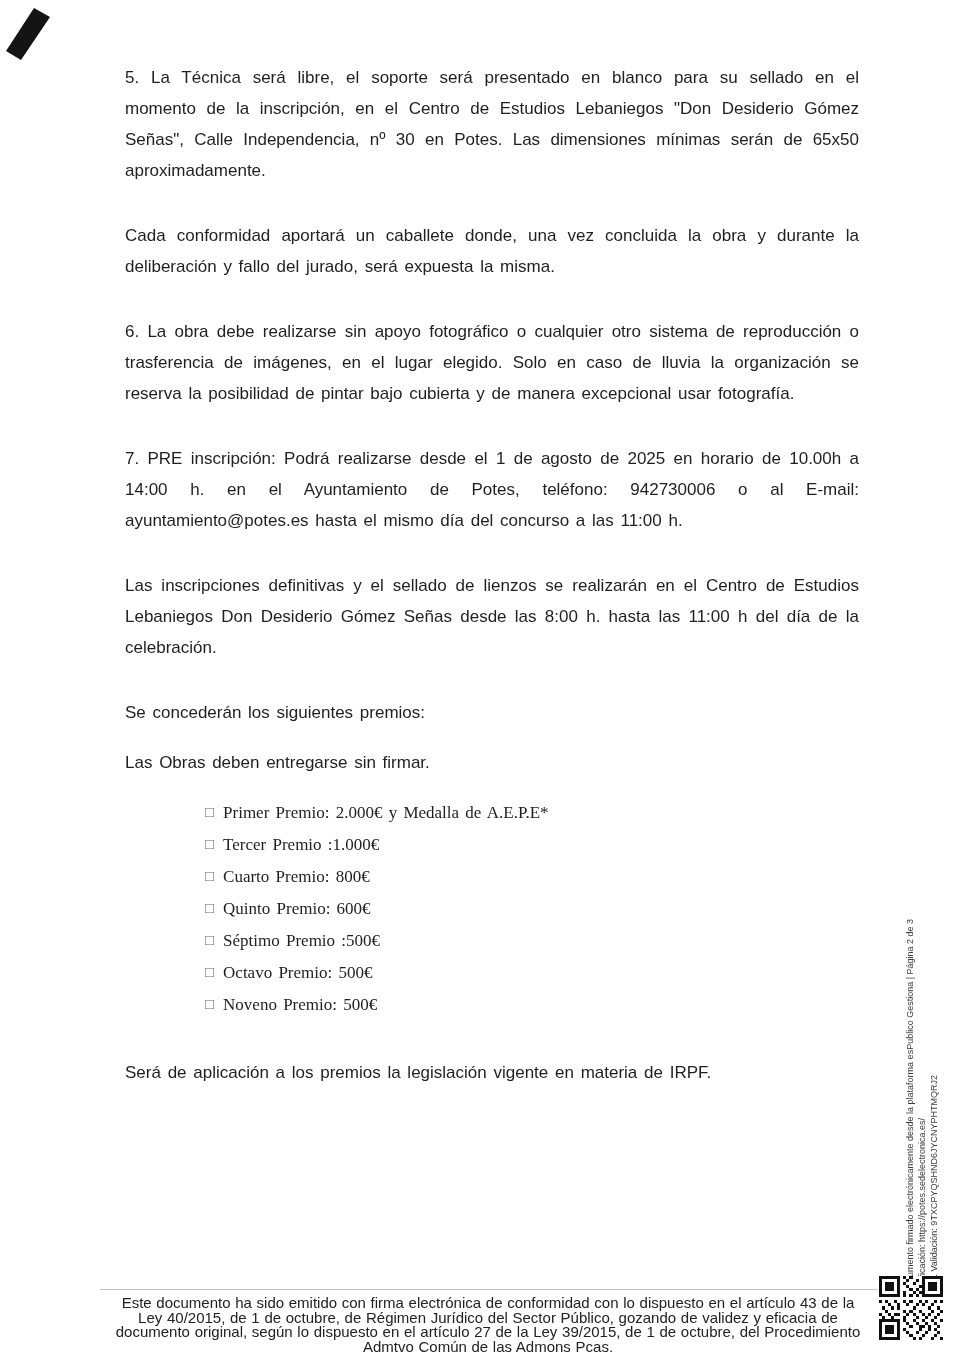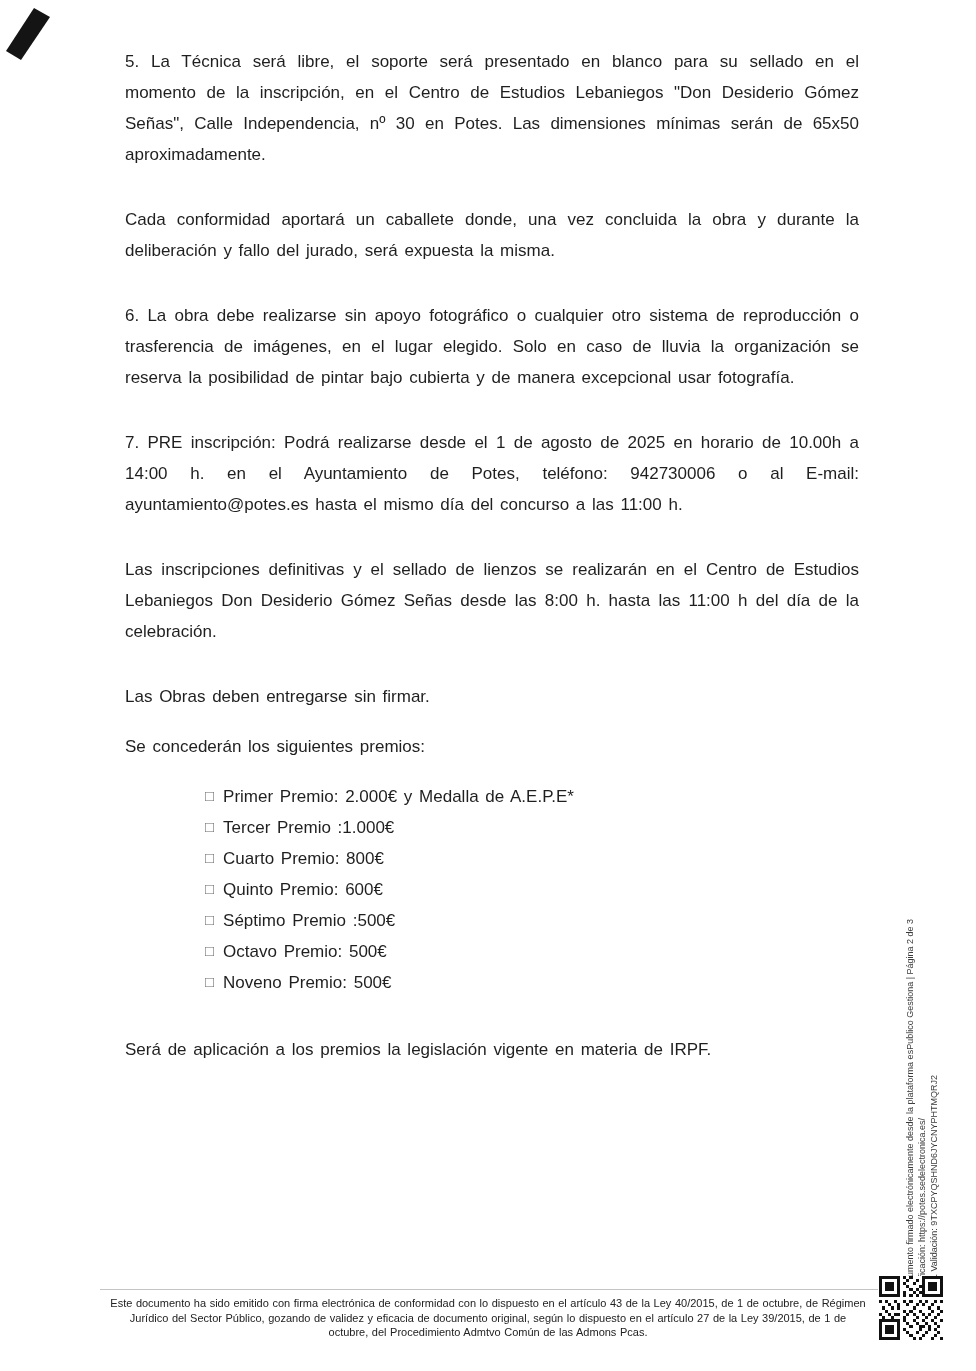--- a/index.html
+++ b/index.html
@@ -15,36 +15,37 @@
   .corner-mark {
     position: absolute;
     left: 6px;
     top: 8px;
     width: 44px;
     height: 52px;
   }
   .content {
     position: absolute;
     left: 125px;
-    top: 0;
+    top: 16px;
     width: 734px;
     padding-top: 46px;
     font-size: 17px;
     line-height: 31px;
     word-spacing: 2px;
   }
   .content p {
     margin: 0 0 34px 0;
     text-align: justify;
   }
   .content p.tight { margin-bottom: 19px; }
   .prize-list {
     list-style: none;
     margin: 16px 0 36px 0;
     padding: 0 0 0 80px;
+    font-family: Liberation Serif, serif;
   }
   .prize-item { line-height: 31px; white-space: nowrap; }
   .checkbox-bullet {
     display: inline-block;
     color: #6a6a6a;
     font-size: 15px;
     margin-right: 9px;
     transform: translateY(-1px);
   }
   .irpf-note {
@@ -56,21 +57,21 @@
     left: 100px;
     right: 98px;
     top: 1289px;
     border-top: 1px solid #c4c4c4;
   }
   .footer-text {
     position: absolute;
     left: 110px;
     top: 1296px;
     width: 756px;
-    font-size: 11px;
+    font-size: 15px;
     line-height: 14.5px;
     text-align: center;
     color: #222222;
     word-spacing: 0.5px;
   }
   .side-validation {
     position: absolute;
     left: 904px;
     top: 1293px;
     width: 445px;
@@ -97,22 +98,22 @@
   <svg class="corner-mark" viewBox="0 0 44 52" xmlns="http://www.w3.org/2000/svg">
     <polygon points="28,0 44,9 15,52 0,43" fill="#141414"></polygon>
   </svg>
 
   <div class="content">
     <p>5.  La Técnica será libre, el soporte será presentado en blanco para su sellado en el momento de la inscripción, en el Centro de Estudios Lebaniegos "Don Desiderio Gómez Señas", Calle Independencia, nº 30 en Potes. Las dimensiones mínimas serán de 65x50 aproximadamente.</p>
     <p>Cada conformidad aportará un caballete donde, una vez concluida la obra y durante la deliberación y fallo del jurado, será expuesta la misma.</p>
     <p>6.  La obra debe realizarse sin apoyo fotográfico o cualquier otro sistema de reproducción o trasferencia de imágenes, en el lugar elegido. Solo en caso de lluvia la organización se reserva la posibilidad de pintar bajo cubierta y de manera excepcional usar fotografía.</p>
     <p>7.  PRE inscripción: Podrá realizarse desde el 1 de agosto de 2025 en horario de 10.00h a 14:00 h. en el Ayuntamiento de Potes, teléfono: 942730006  o  al E-mail: ayuntamiento@potes.es hasta el mismo día del concurso  a las  11:00 h.</p>
     <p>Las inscripciones definitivas y el sellado  de lienzos se realizarán en el Centro de Estudios Lebaniegos Don Desiderio Gómez Señas desde las 8:00 h. hasta las 11:00 h del día de la celebración.</p>
+    <p class="tight">Se concederán los siguientes premios:</p>
     <p class="tight">Las Obras deben entregarse sin firmar.</p>
-    <p class="tight">Se concederán los siguientes premios:</p>
 
     <ul class="prize-list">
       <li class="prize-item"><span class="checkbox-bullet">□</span><span>Primer Premio: 2.000€ y Medalla de A.E.P.E*</span></li>
       <li class="prize-item"><span class="checkbox-bullet">□</span><span>Tercer Premio :1.000€</span></li>
       <li class="prize-item"><span class="checkbox-bullet">□</span><span>Cuarto Premio: 800€</span></li>
       <li class="prize-item"><span class="checkbox-bullet">□</span><span>Quinto Premio: 600€</span></li>
       <li class="prize-item"><span class="checkbox-bullet">□</span><span>Séptimo Premio :500€</span></li>
       <li class="prize-item"><span class="checkbox-bullet">□</span><span>Octavo Premio: 500€</span></li>
       <li class="prize-item"><span class="checkbox-bullet">□</span><span>Noveno Premio:  500€</span></li>
     </ul>

